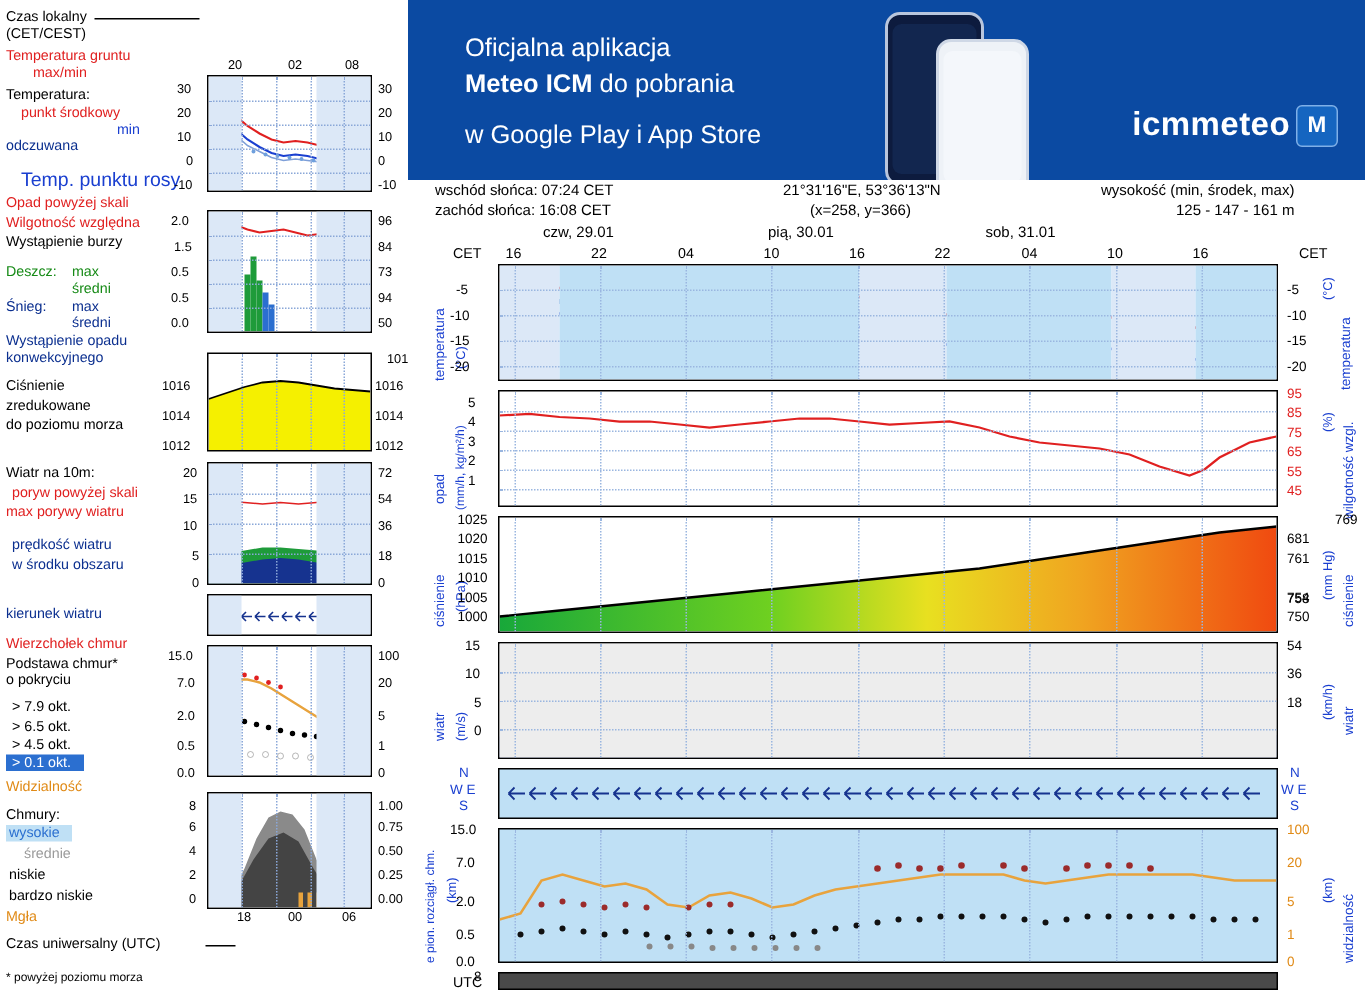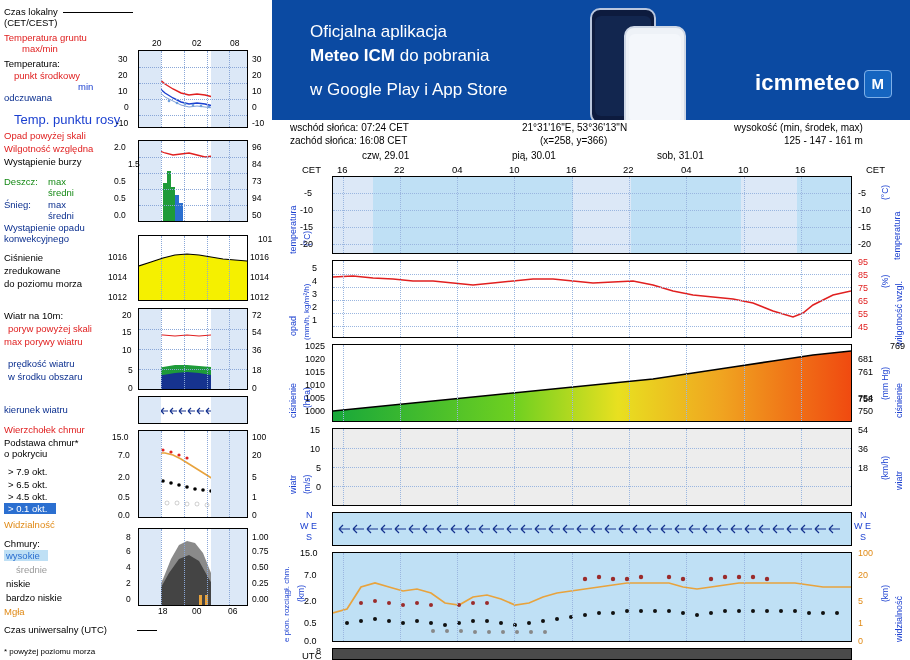--- a/index.html
+++ b/index.html
@@ -180,21 +180,21 @@
       <svg width="108" height="80" viewBox="0 0 108 80">
         <rect x="24" y="42" width="4" height="38" fill="#1e9b3a"></rect>
         <rect x="28" y="30" width="4" height="50" fill="#1e9b3a"></rect>
         <rect x="32" y="46" width="4" height="34" fill="#1e9b3a"></rect>
         <rect x="36" y="54" width="4" height="26" fill="#2b6fd0"></rect>
         <rect x="40" y="62" width="4" height="18" fill="#2b6fd0"></rect>
         <polyline points="2,14 10,10 18,9 26,12 34,14 42,13 50,12 58,14 66,16 74,15 82,14 90,15 98,16 106,17" fill="none" stroke="#e02020" stroke-width="1.3"></polyline>
       </svg>
     </div>
     <div class="ax" style="left:114px;top:142px;">2.0</div>
-    <div class="ax" style="left:128px;top:159px;">1.5</div>
+    <div class="ax" style="left:116px;top:159px;">1.5</div>
     <div class="ax" style="left:114px;top:176px;">0.5</div>
     <div class="ax" style="left:114px;top:193px;">0.5</div>
     <div class="ax" style="left:114px;top:210px;">0.0</div>
     <div class="ax lg-red" style="left:252px;top:142px;">96</div>
     <div class="ax lg-red" style="left:252px;top:159px;">84</div>
     <div class="ax lg-red" style="left:252px;top:176px;">73</div>
     <div class="ax lg-red" style="left:252px;top:193px;">94</div>
     <div class="ax lg-red" style="left:252px;top:210px;">50</div>
 
     <div class="mini" style="left:138px;top:235px;width:110px;height:66px;">

